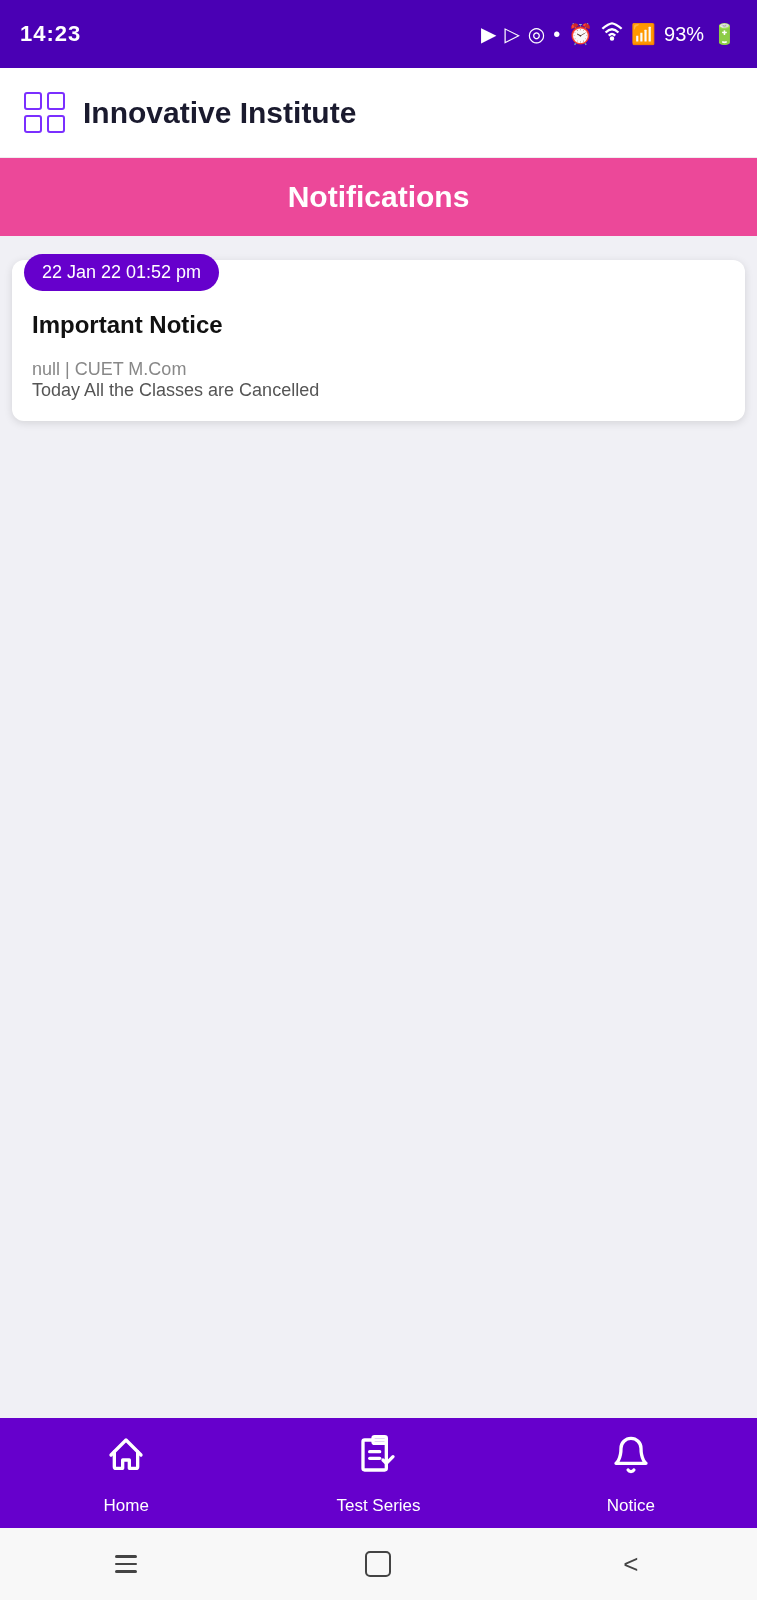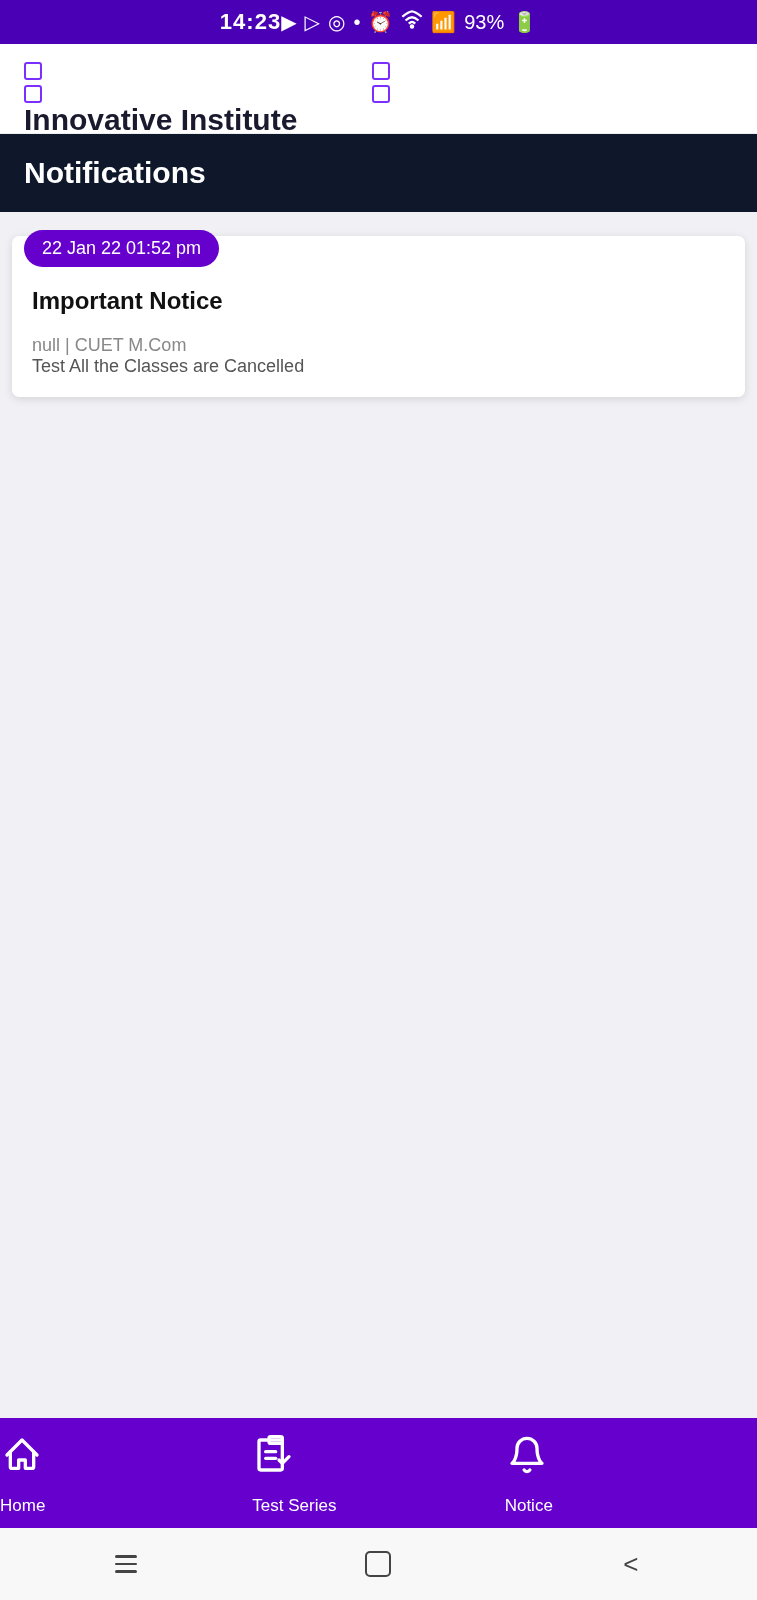--- a/index.html
+++ b/index.html
@@ -18,24 +18,24 @@
       flex-direction: column;
       position: relative;
       overflow-x: hidden;
     }
 
     
     .status-bar {
       background: #4a00b4;
       color: white;
       display: flex;
-      justify-content: center;
+      justify-content: space-between;
       align-items: center;
       padding: 10px 20px;
-      height: 44px;
+      height: 68px;
       flex-shrink: 0;
     }
 
     .status-left {
       font-size: 22px;
       font-weight: 600;
       letter-spacing: 1px;
     }
 
     .status-right {
@@ -47,25 +47,25 @@
 
     .battery-text {
       font-size: 20px;
       font-weight: 500;
     }
 
     
     .app-header {
       background: white;
       display: flex;
+      align-items: center;
       padding: 18px 24px;
       height: 90px;
       flex-shrink: 0;
       border-bottom: 1px solid #eee;
-      flex-direction: column;
     }
 
     .app-logo {
       display: grid;
       grid-template-columns: 1fr 1fr;
       gap: 5px;
       margin-right: 18px;
     }
 
     .logo-square {
@@ -76,42 +76,43 @@
     }
 
     .app-title {
       font-size: 30px;
       font-weight: 700;
       color: #1a1a2e;
     }
 
     
     .page-header {
-      background: #0f172a;
+      background: #ec4899;
       padding: 22px 24px;
       flex-shrink: 0;
+      text-align: center;
     }
 
     .page-title {
       color: white;
       font-size: 30px;
       font-weight: 700;
     }
 
     
     .main-content {
       flex: 1;
       padding: 24px 12px;
       background: #f0f0f5;
     }
 
     
     .notification-card {
       background: white;
-      border-radius: 7px;
+      border-radius: 12px;
       overflow: visible;
       box-shadow: 0 2px 8px rgba(0,0,0,0.12);
       padding-bottom: 20px;
       position: relative;
     }
 
     .notification-timestamp {
       display: inline-block;
       background: #6600cc;
       color: white;
@@ -152,21 +153,21 @@
       justify-content: space-around;
       align-items: center;
       height: 110px;
       flex-shrink: 0;
       padding: 10px 0 8px 0;
     }
 
     .nav-item {
       display: flex;
       flex-direction: column;
-      align-items: flex-start;
+      align-items: center;
       gap: 19px;
       color: white;
       cursor: pointer;
       flex: 1;
       text-align: center;
     }
 
     .nav-icon {
       width: 44px;
       height: 44px;
@@ -274,21 +275,21 @@
 <div class="page-header">
   <h1 class="page-title">Notifications</h1>
 </div>
 
 <div class="main-content">
   <div class="notification-card">
     <div class="notification-timestamp">22 Jan 22   01:52 pm</div>
     <div class="notification-body">
       <div class="notification-title">Important Notice</div>
       <div class="notification-meta">null | CUET M.Com</div>
-      <div class="notification-message">Test All the Classes are Cancelled</div>
+      <div class="notification-message">Today All the Classes are Cancelled</div>
     </div>
   </div>
 </div>
 
 <div class="bottom-nav">
 
   <div class="nav-item">
     <div class="nav-icon">
       <svg viewBox="0 0 24 24">
         <path d="M3 12L12 3l9 9" stroke-linecap="round" stroke-linejoin="round"></path>

